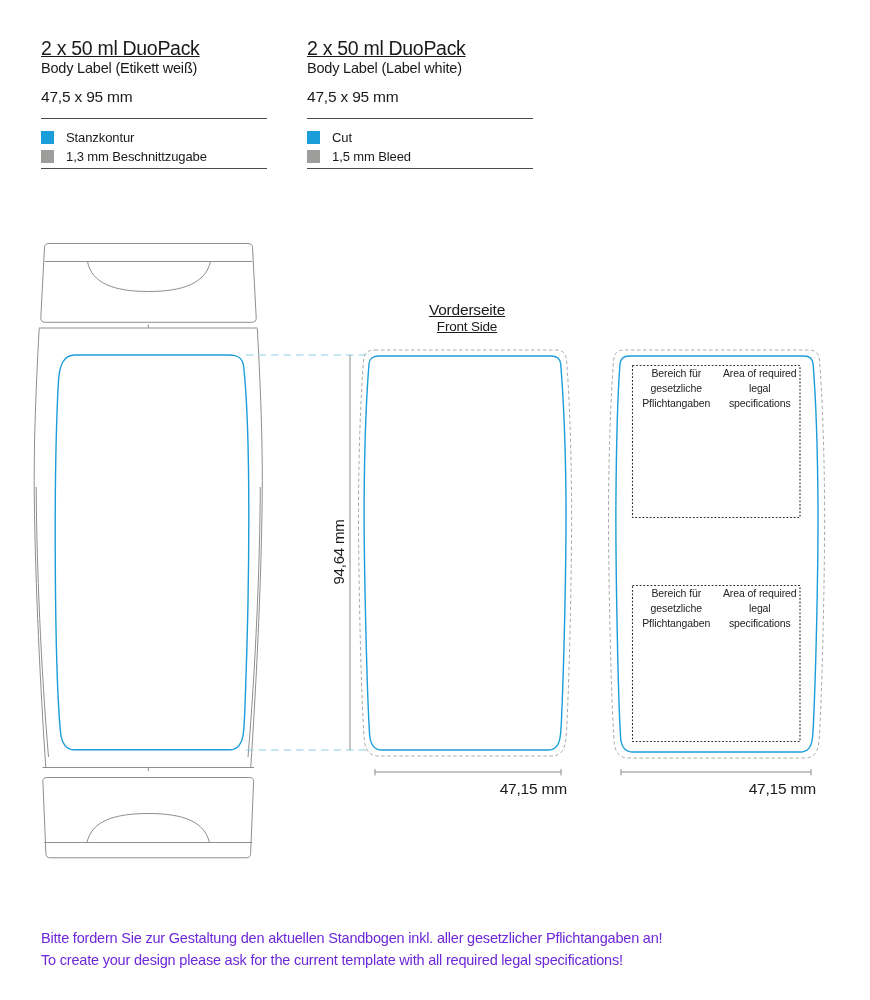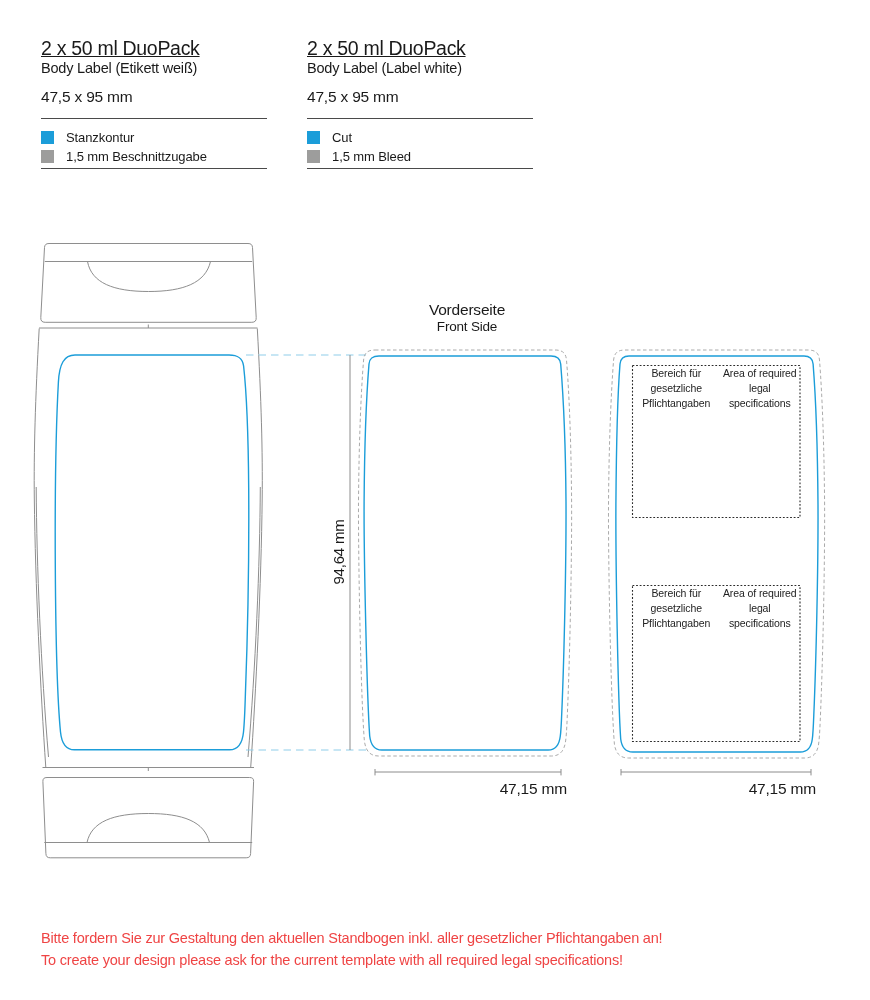--- a/index.html
+++ b/index.html
@@ -21,50 +21,50 @@
   
   #drawing{position:absolute;left:0;top:0;}
   .ol{fill:none;stroke:var(--c-outline,#8e8e8e);stroke-width:1;}
   .cut{fill:none;stroke:var(--c-cut,#2aa3db);stroke-width:1.4;}
   .bleedline{fill:none;stroke:var(--c-bleed_outline,#ababab);stroke-width:1;stroke-dasharray:3.5 2.5;}
   .legalbox{fill:none;stroke:var(--c-legal_box,#2b2b2b);stroke-width:1.1;stroke-dasharray:1.8 1.8;}
   .conn{fill:none;stroke:var(--c-connector,#8fcde9);stroke-width:1.2;stroke-dasharray:7.5 5;}
   .dim{fill:none;stroke:var(--c-dimension,#8c8c8c);stroke-width:1;}
 
   
-  .sec-header{position:absolute;width:200px;text-align:center;}
+  .sec-header{position:absolute;width:200px;text-align:center;text-decoration:underline;}
   .sec-title{font-size:15.5px;line-height:17px;letter-spacing:-0.2px;}
   .sec-subtitle{font-size:13.5px;line-height:16px;letter-spacing:-0.2px;margin-top:1px;}
   .dim-label{position:absolute;width:200px;text-align:right;font-size:15.5px;letter-spacing:-0.2px;}
   .dim-label-v{position:absolute;left:249px;top:544px;width:180px;height:16px;line-height:16px;
                text-align:center;font-size:15px;letter-spacing:-0.2px;transform:rotate(-90deg);}
   .legal-text{position:absolute;left:633px;width:167px;display:flex;flex-direction:row;
               justify-content:center;text-align:center;font-size:10.5px;line-height:15px;
               letter-spacing:-0.1px;color:#222;}
   #footer{position:absolute;left:41px;top:927px;width:780px;font-size:14.5px;line-height:22px;
-          letter-spacing:-0.2px;color:#ef4444;}
+          letter-spacing:-0.2px;color:#6d28d9;}
 </style>
 </head>
 <body>
 
 <div id="page">
 
   <div class="spec-block" style="left:41px;">
     <div class="spec-title">2 x 50 ml DuoPack</div>
     <div class="spec-subtitle">Body Label (Etikett weiß)</div>
     <div class="spec-dims">47,5 x 95 mm</div>
     <div class="rule"></div>
     <div class="legend">
       <div class="legend-row">
         <span class="swatch" style="background-color: rgb(27, 157, 217);"></span>
         <span class="legend-label">Stanzkontur</span>
       </div>
       <div class="legend-row">
         <span class="swatch" style="background-color: rgb(157, 157, 156);"></span>
-        <span class="legend-label">1,5 mm Beschnittzugabe</span>
+        <span class="legend-label">1,3 mm Beschnittzugabe</span>
       </div>
     </div>
     <div class="rule2"></div>
   </div>
 
   <div class="spec-block" style="left:307px;">
     <div class="spec-title">2 x 50 ml DuoPack</div>
     <div class="spec-subtitle">Body Label (Label white)</div>
     <div class="spec-dims">47,5 x 95 mm</div>
     <div class="rule"></div>

